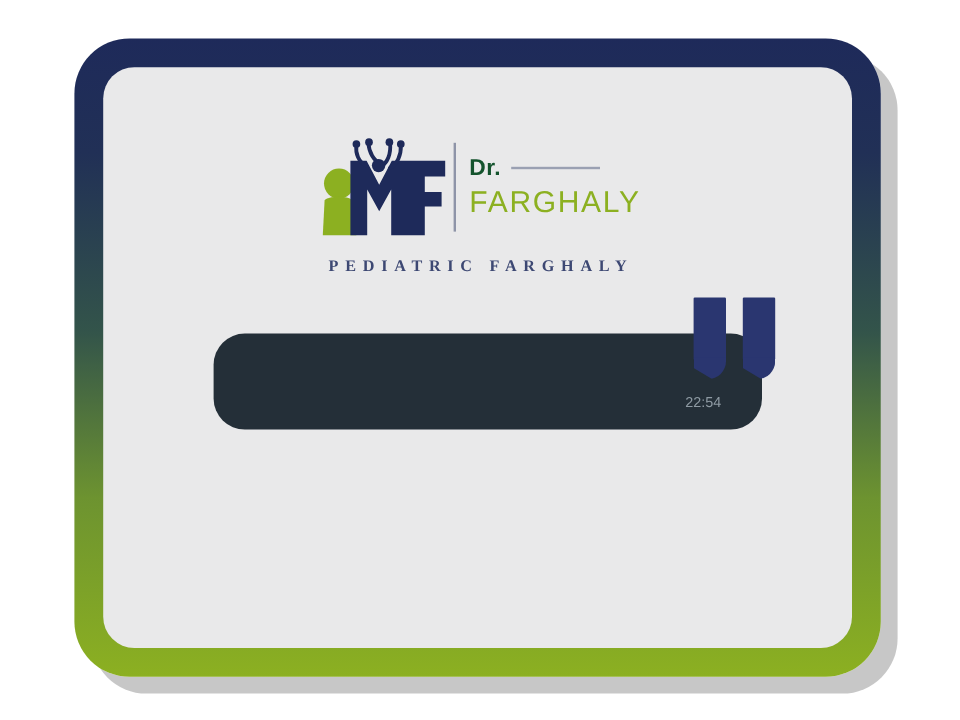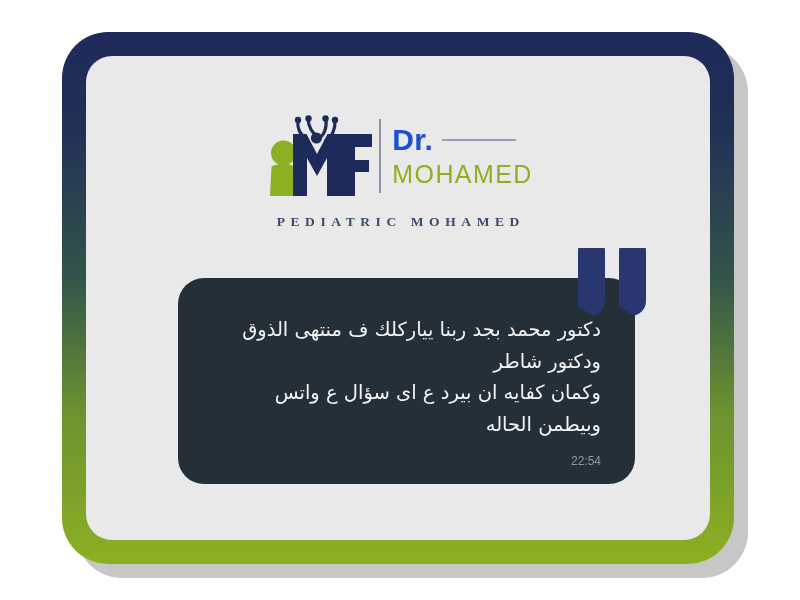--- a/index.html
+++ b/index.html
@@ -78,23 +78,23 @@
     justify-content: center;
     line-height: 1;
   }
   .logo-dr-row {
     display: flex;
     align-items: center;
     gap: 9px;
   }
   .logo-dr {
     font-family: "Liberation Sans", sans-serif;
-    font-size: 30px;
+    font-size: 19px;
     font-weight: 700;
-    color: #1d4ed8;
+    color: #14532d;
     letter-spacing: 0.3px;
   }
   .logo-rule {
     width: 74px;
     height: 2px;
     background: #9aa0b2;
   }
   .logo-name {
     font-family: "Liberation Sans", sans-serif;
     font-size: 25px;
@@ -219,35 +219,31 @@
             </g>
           </svg>
 
           <div class="logo-divider"></div>
 
           <div class="logo-words">
             <div class="logo-dr-row">
               <span class="logo-dr">Dr.</span>
               <span class="logo-rule"></span>
             </div>
-            <span class="logo-name">MOHAMED</span>
+            <span class="logo-name">FARGHALY</span>
           </div>
         </div>
 
-        <div class="logo-tagline">PEDIATRIC MOHAMED</div>
+        <div class="logo-tagline">PEDIATRIC FARGHALY</div>
       </div>
 
       <div class="quote-mark" aria-hidden="true">
         <span class="quote-bar"></span>
         <span class="quote-bar"></span>
       </div>
 
       <div class="bubble">
-        <p class="bubble-text">دكتور محمد بجد ربنا يياركلك ف منتهى الذوق
-ودكتور شاطر
-وكمان كفايه ان بيرد ع اى سؤال ع واتس
-وبيطمن الحاله</p>
         <div class="bubble-time">22:54</div>
       </div>
 
     </div>
   </div>
 </div>
 
 </body></html>

